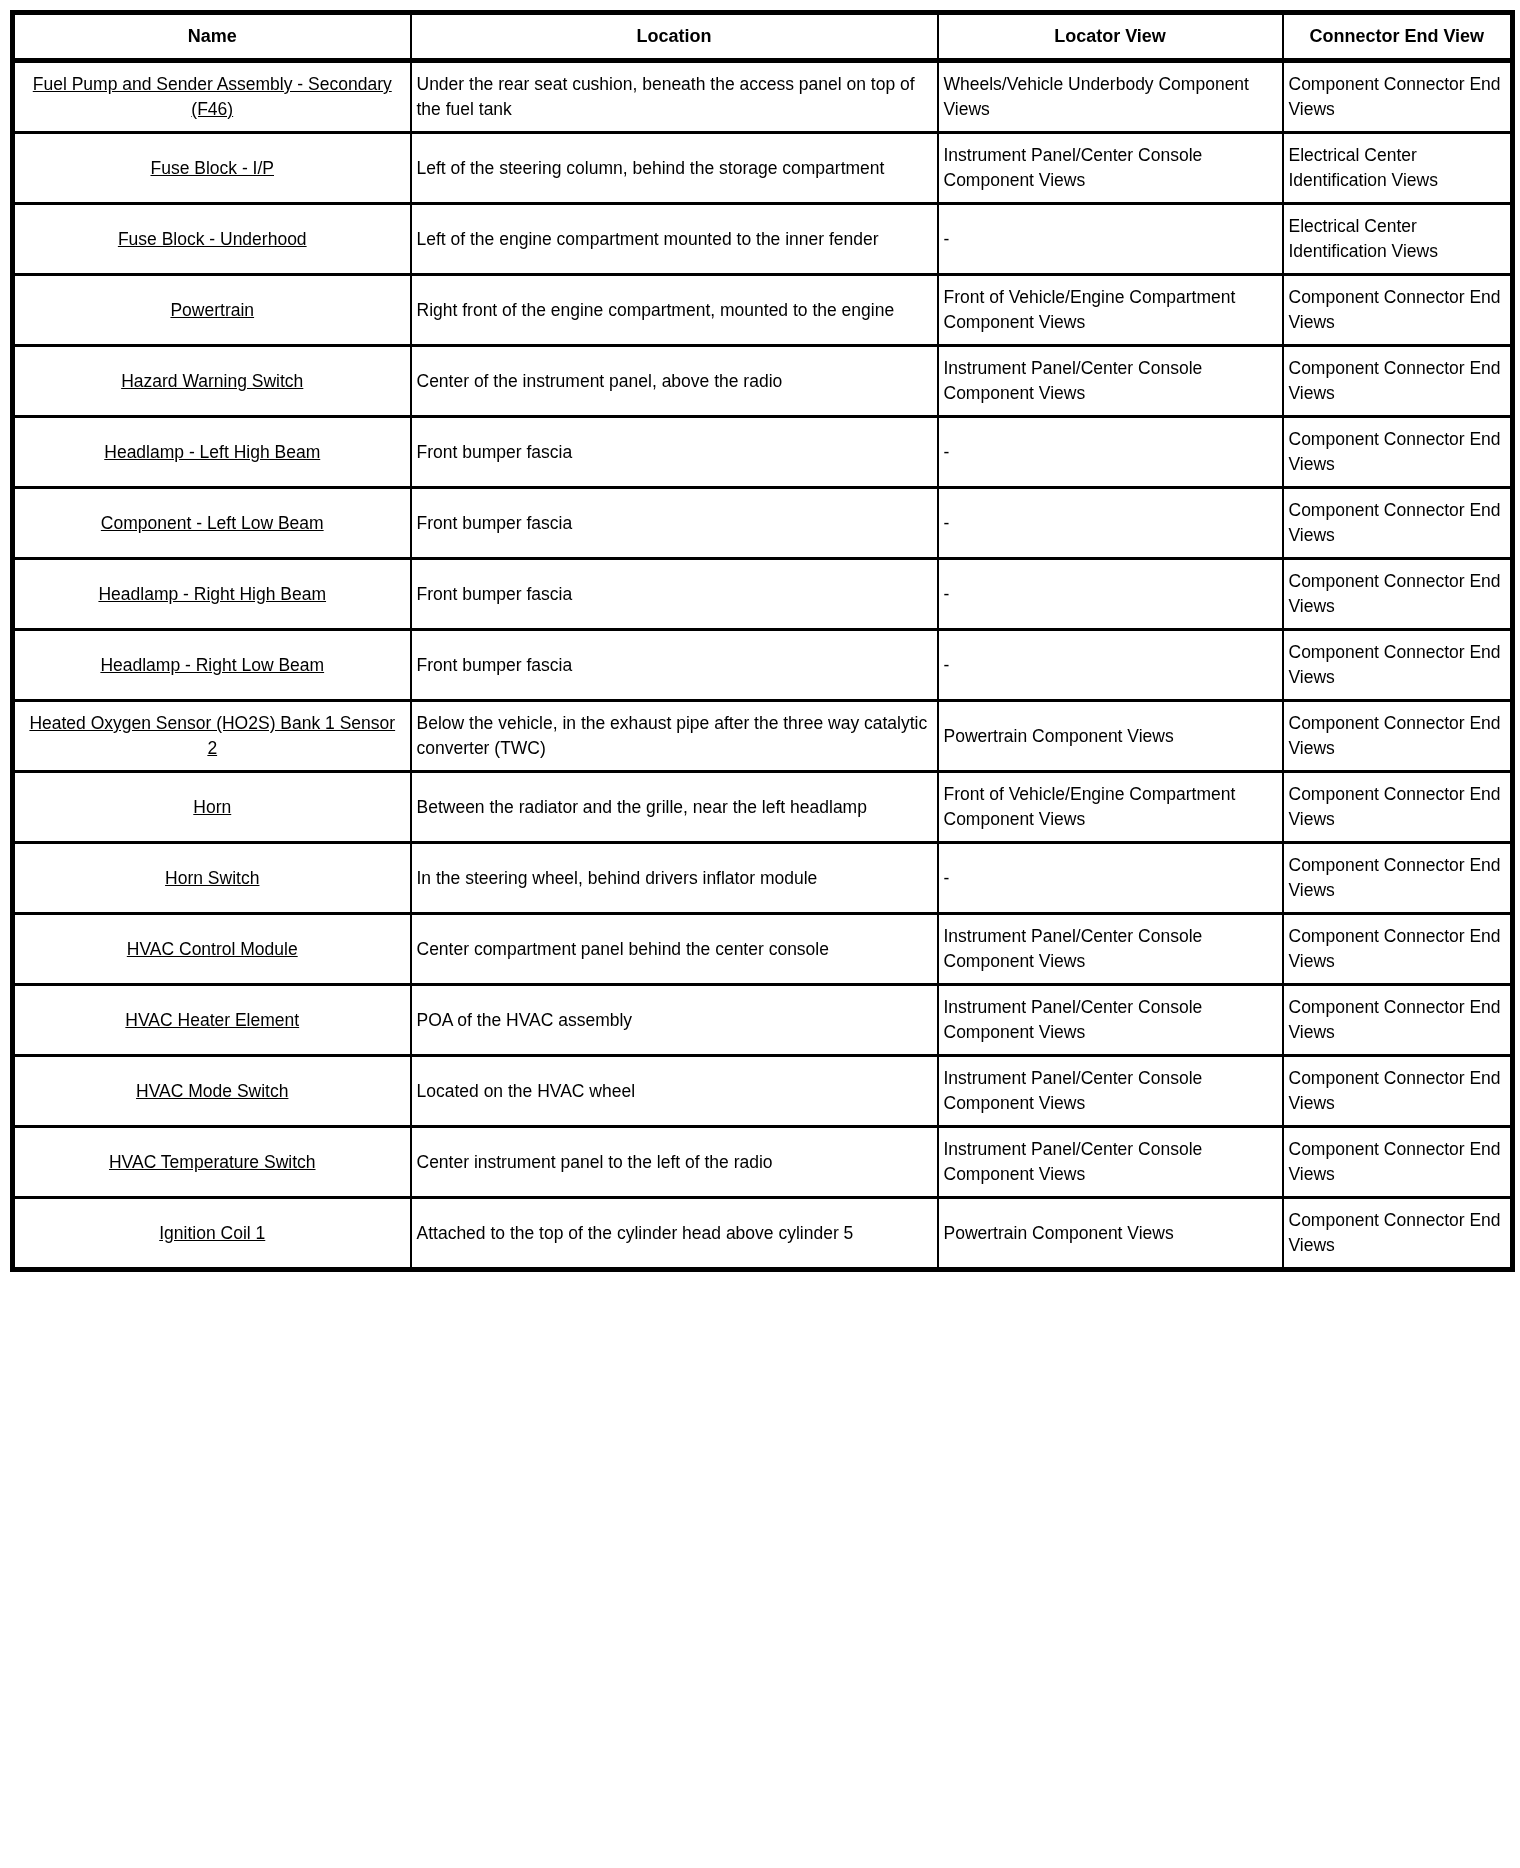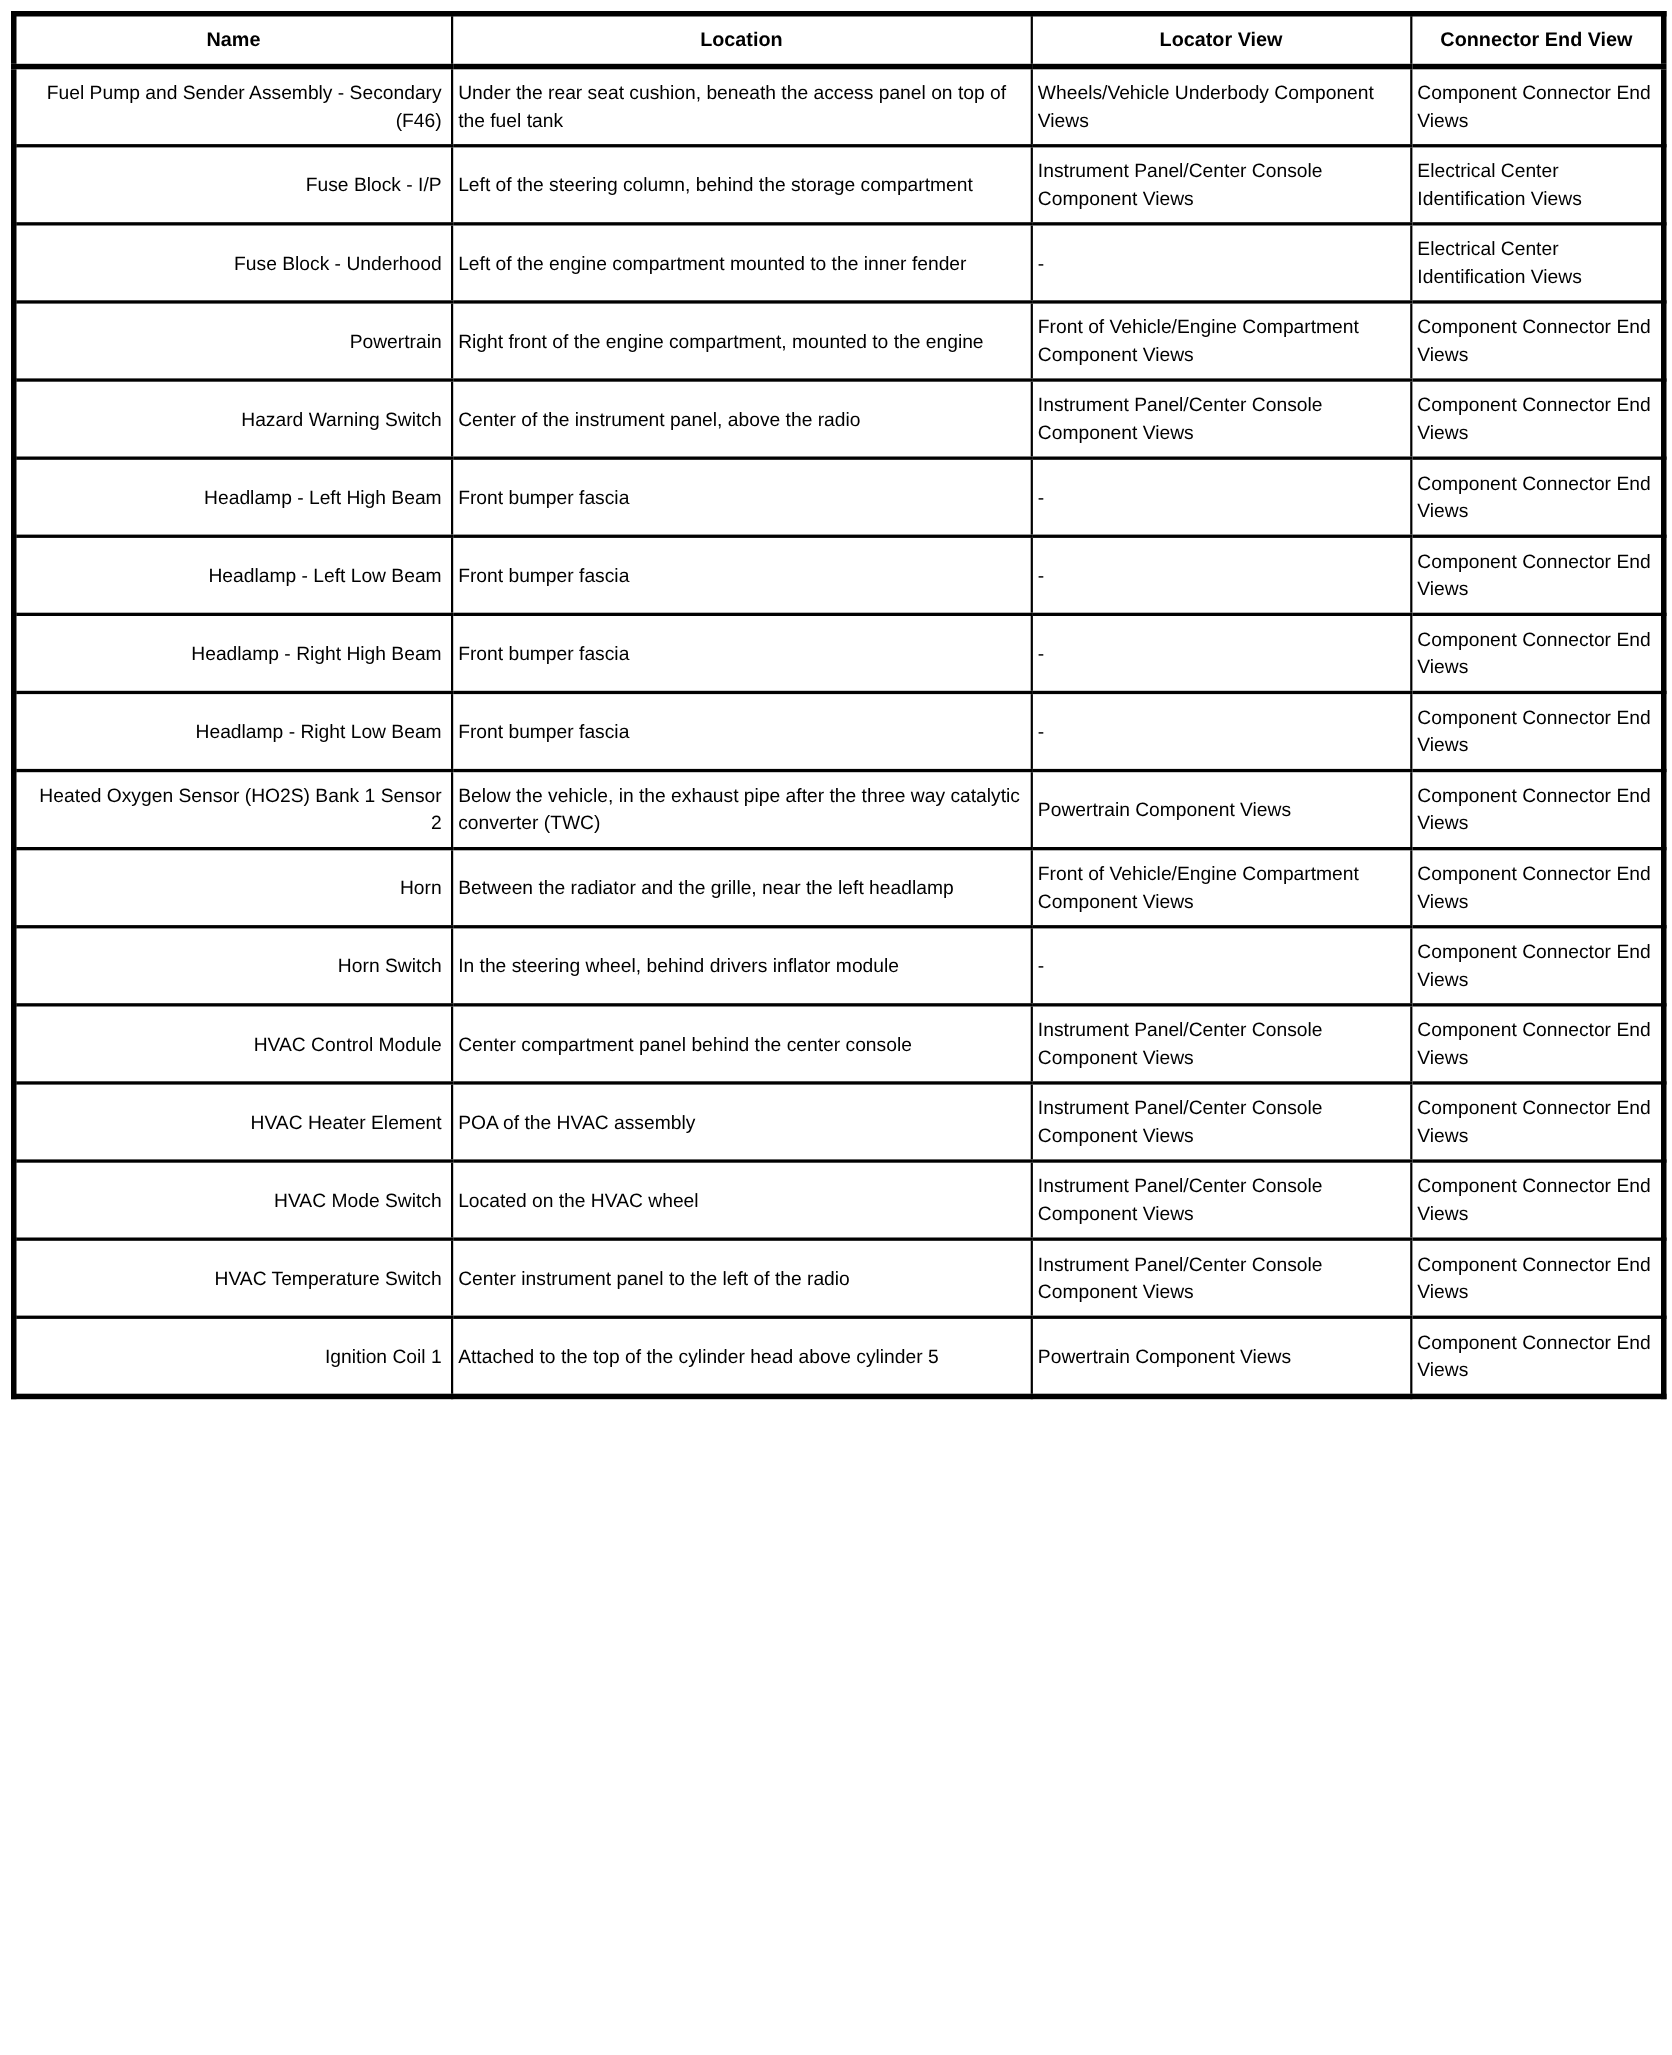--- a/index.html
+++ b/index.html
@@ -43,22 +43,23 @@
   table.component-table td {
     border-top: 3px solid #000000;
     border-bottom: 3px solid #000000;
     border-left: 2px solid #000000;
     border-right: 2px solid #000000;
     vertical-align: middle;
     padding: 9px 5px;
     overflow: hidden;
   }
   table.component-table td.col-name {
-    text-align: right;
+    text-align: center;
     padding: 9px 8px;
+    text-decoration: underline;
   }
   table.component-table td.col-location,
   table.component-table td.col-locator_view,
   table.component-table td.col-connector_end_view {
     text-align: left;
   }
 </style>
 </head>
 <body>
 
@@ -109,21 +110,21 @@
           <td class="col-locator_view">Instrument Panel/Center Console Component Views</td>
           <td class="col-connector_end_view">Component Connector End Views</td>
         </tr>
         <tr>
           <td class="col-name">Headlamp - Left High Beam</td>
           <td class="col-location">Front bumper fascia</td>
           <td class="col-locator_view">-</td>
           <td class="col-connector_end_view">Component Connector End Views</td>
         </tr>
         <tr>
-          <td class="col-name">Headlamp - Left Low Beam</td>
+          <td class="col-name">Component - Left Low Beam</td>
           <td class="col-location">Front bumper fascia</td>
           <td class="col-locator_view">-</td>
           <td class="col-connector_end_view">Component Connector End Views</td>
         </tr>
         <tr>
           <td class="col-name">Headlamp - Right High Beam</td>
           <td class="col-location">Front bumper fascia</td>
           <td class="col-locator_view">-</td>
           <td class="col-connector_end_view">Component Connector End Views</td>
         </tr>

